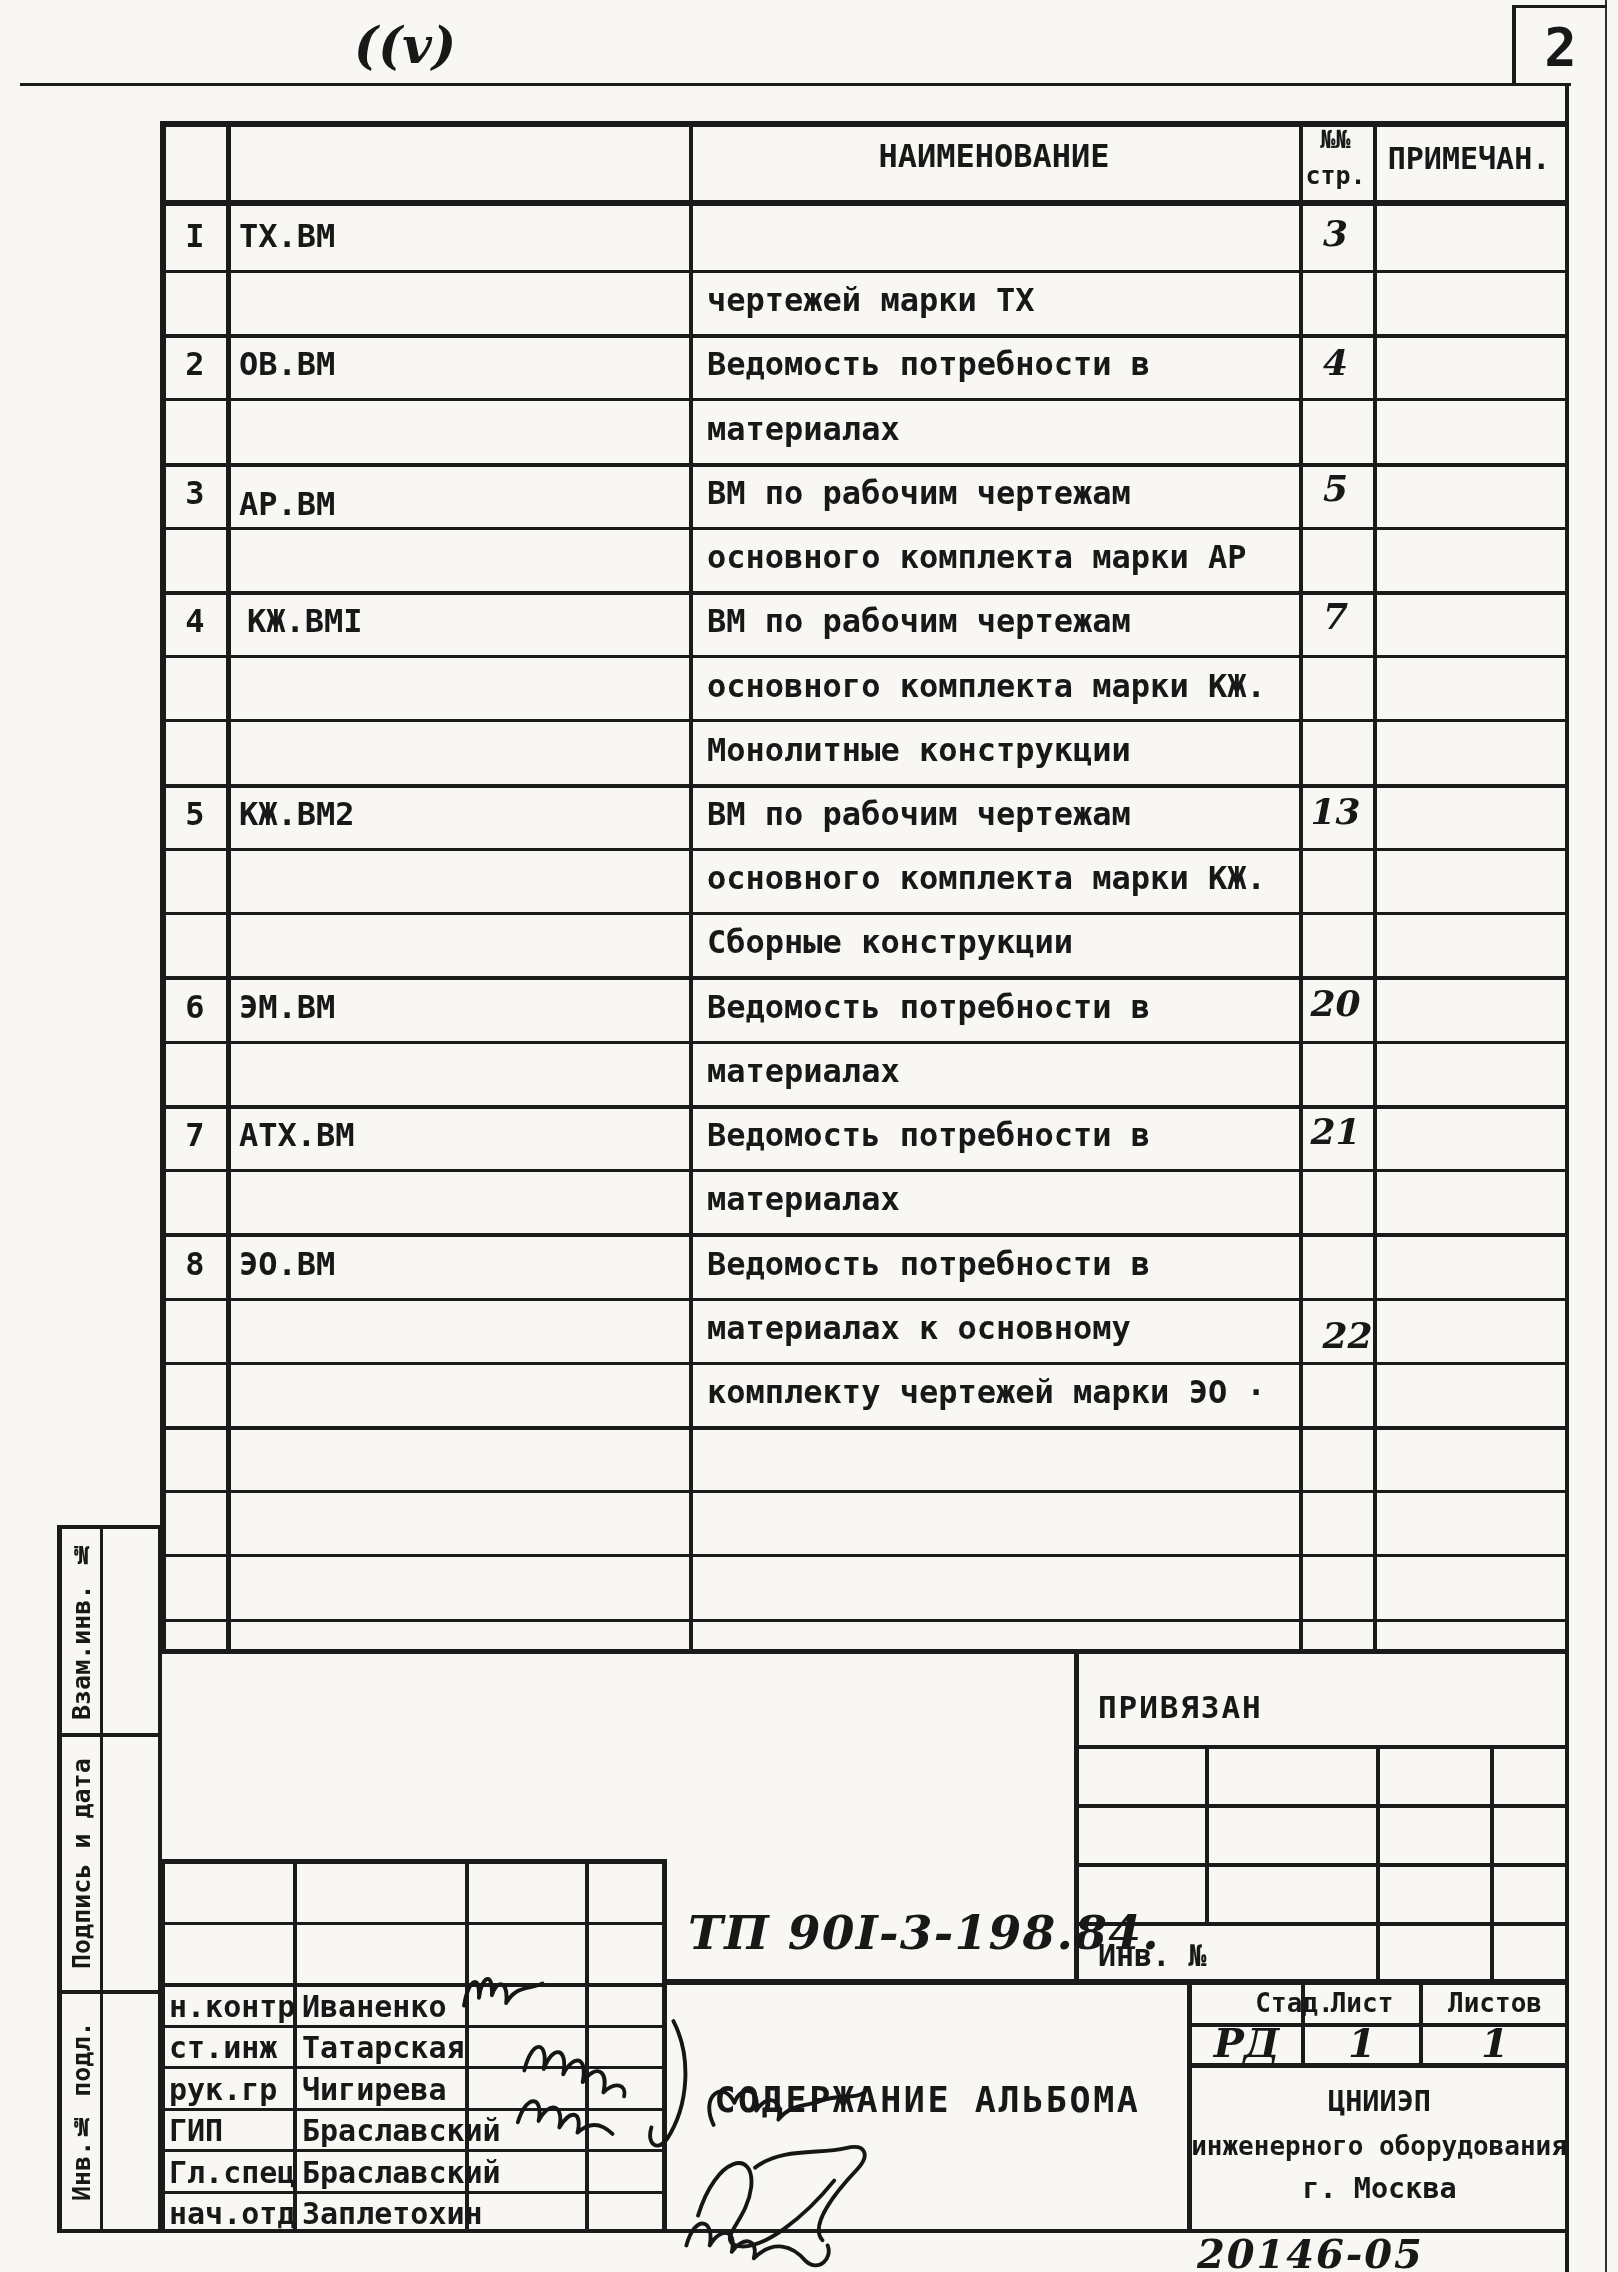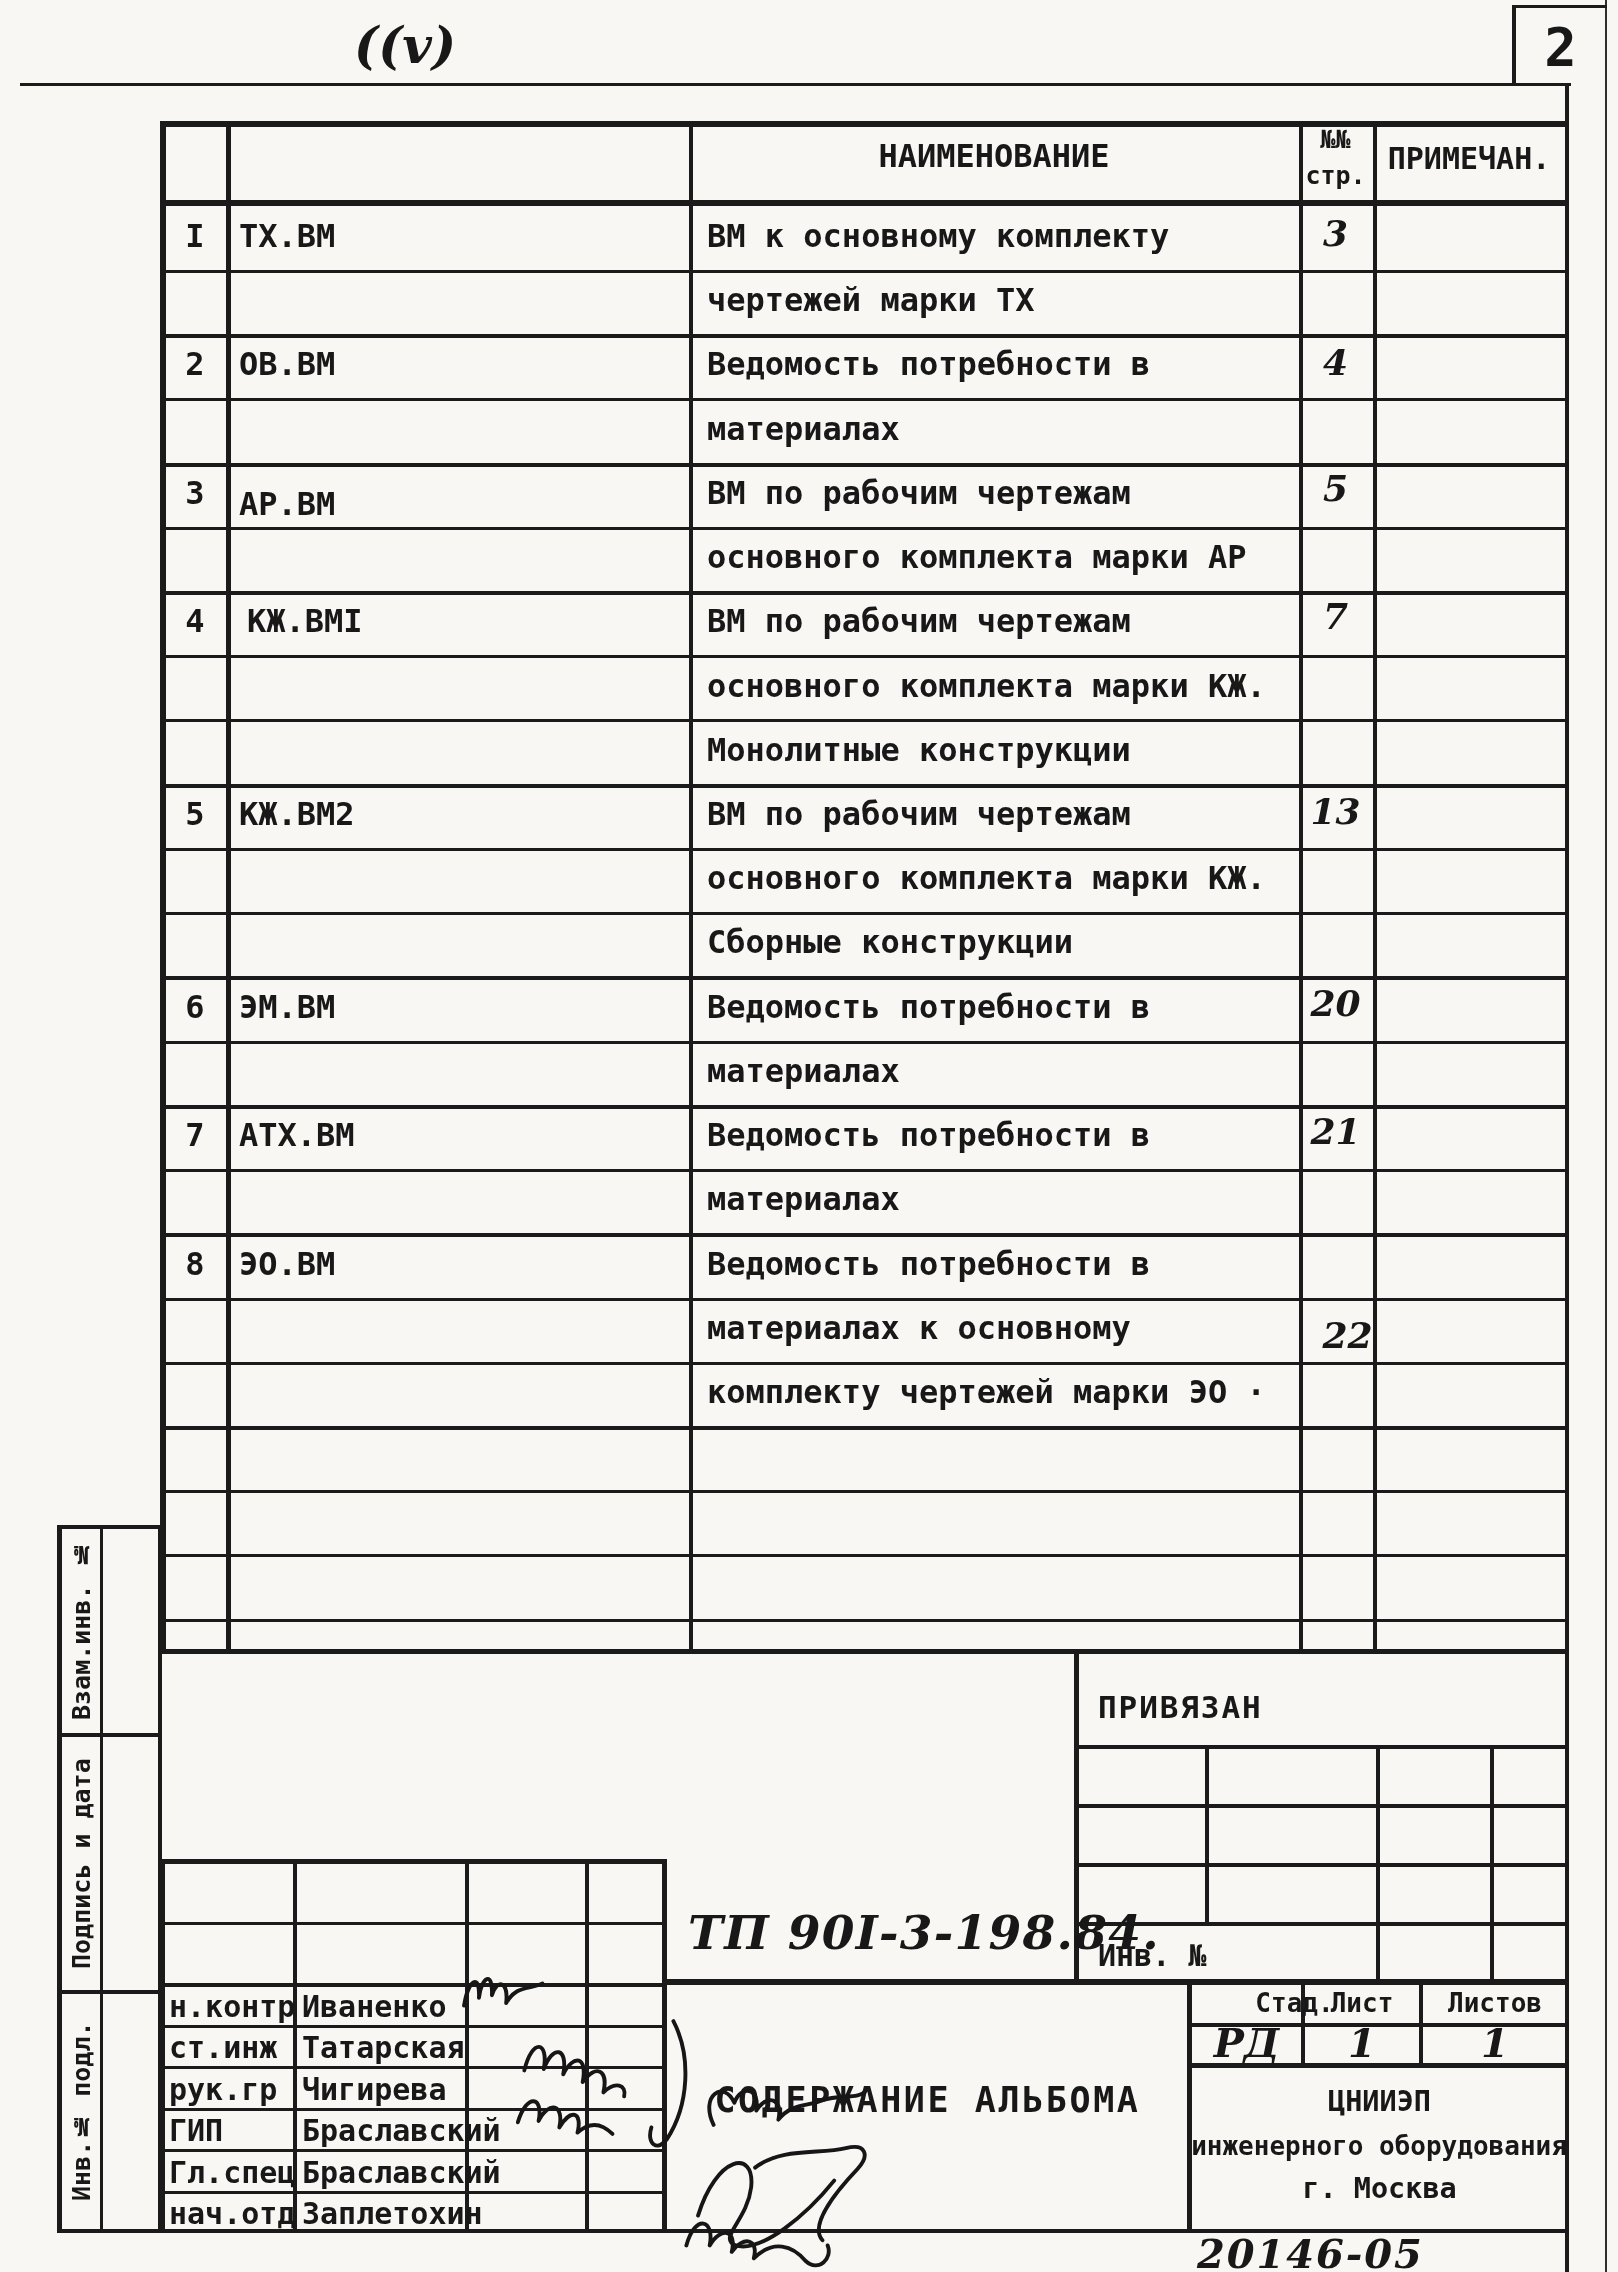--- a/index.html
+++ b/index.html
@@ -72,21 +72,20 @@
   <div class="hl" style="left:160px;top:1619px;width:1409px;height:3.2px;"></div>
   <div class="hl" style="left:160px;top:1649px;width:1409px;height:5.2px;"></div>
 
   <div class="tx ctr f50" style="left:689px;top:140px;width:610px;">НАИМЕНОВАНИЕ</div>
   <div class="tx ctr f38" style="left:1299px;top:127px;width:73px;">№№</div>
   <div class="tx ctr f38" style="left:1299px;top:163px;width:73px;">стр.</div>
   <div class="tx ctr f46" style="left:1373px;top:144px;width:192px;">ПРИМЕЧАН.</div>
 
   <div class="tx ctr f50" style="left:165px;top:220px;width:60px;">I</div>
   <div class="tx f50" style="left:239px;top:220px;">ТХ.ВМ</div>
-  <div class="tx f50" style="left:707px;top:220px;">ВМ к основному комплекту</div>
   <div class="tx ctr hand" style="left:1299px;top:215px;width:73px;font-size:36px;">3</div>
   <div class="tx f50" style="left:707px;top:284px;">чертежей марки ТХ</div>
 
   <div class="tx ctr f50" style="left:165px;top:348px;width:60px;">2</div>
   <div class="tx f50" style="left:239px;top:348px;">ОВ.ВМ</div>
   <div class="tx f50" style="left:707px;top:348px;">Ведомость потребности в</div>
   <div class="tx ctr hand" style="left:1299px;top:344px;width:73px;font-size:36px;">4</div>
   <div class="tx f50" style="left:707px;top:413px;">материалах</div>
 
   <div class="tx ctr f50" style="left:165px;top:477px;width:60px;">3</div>

